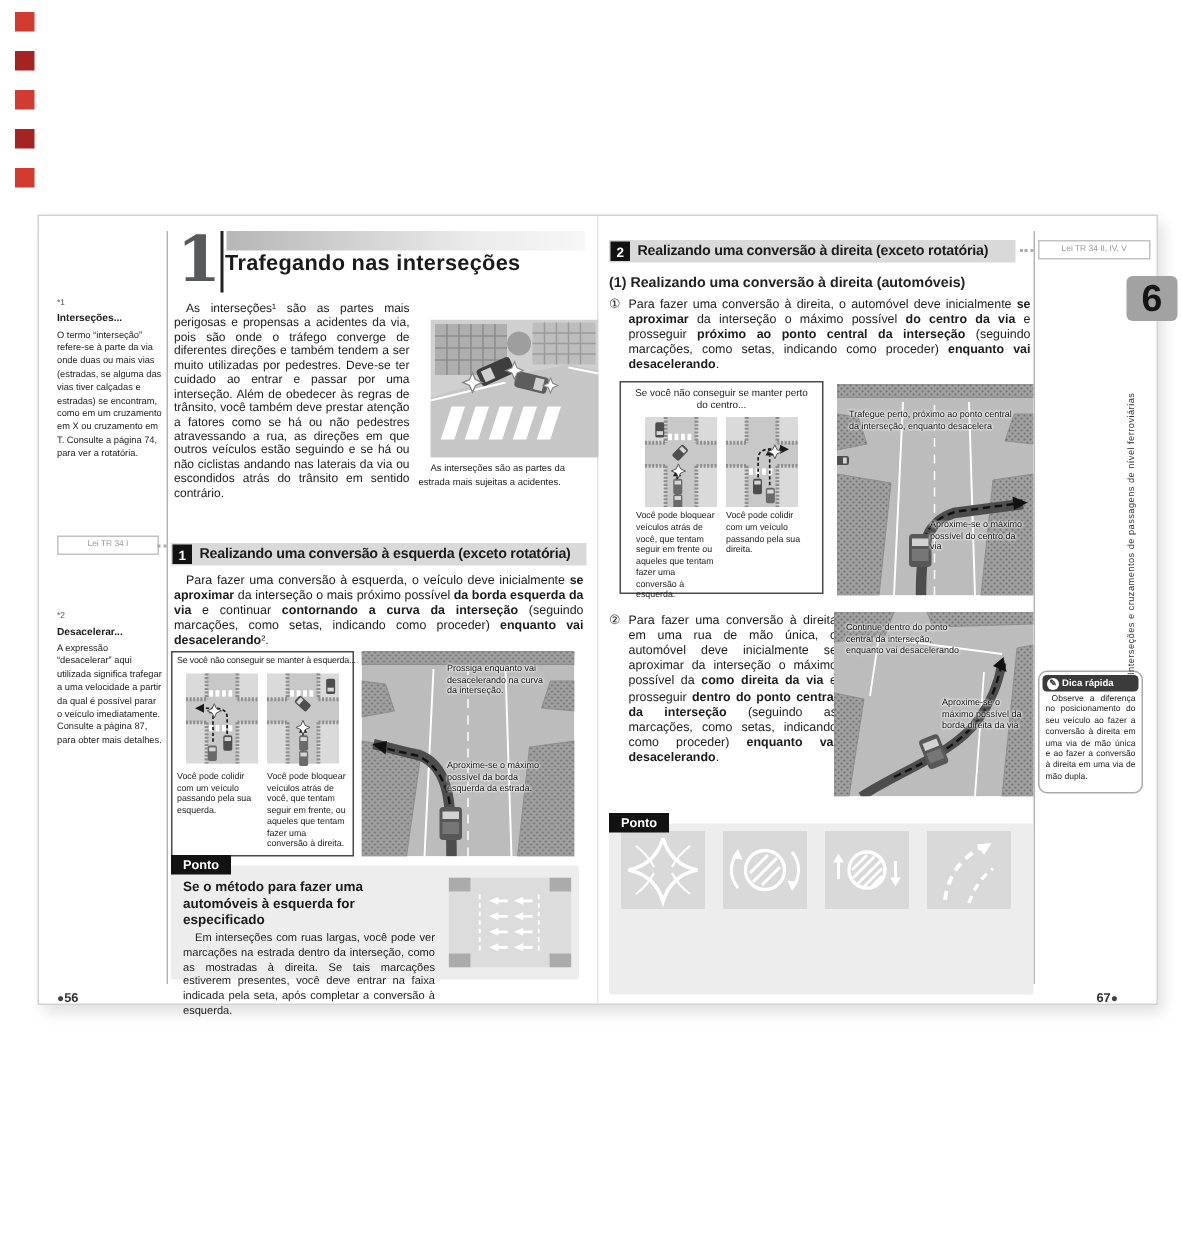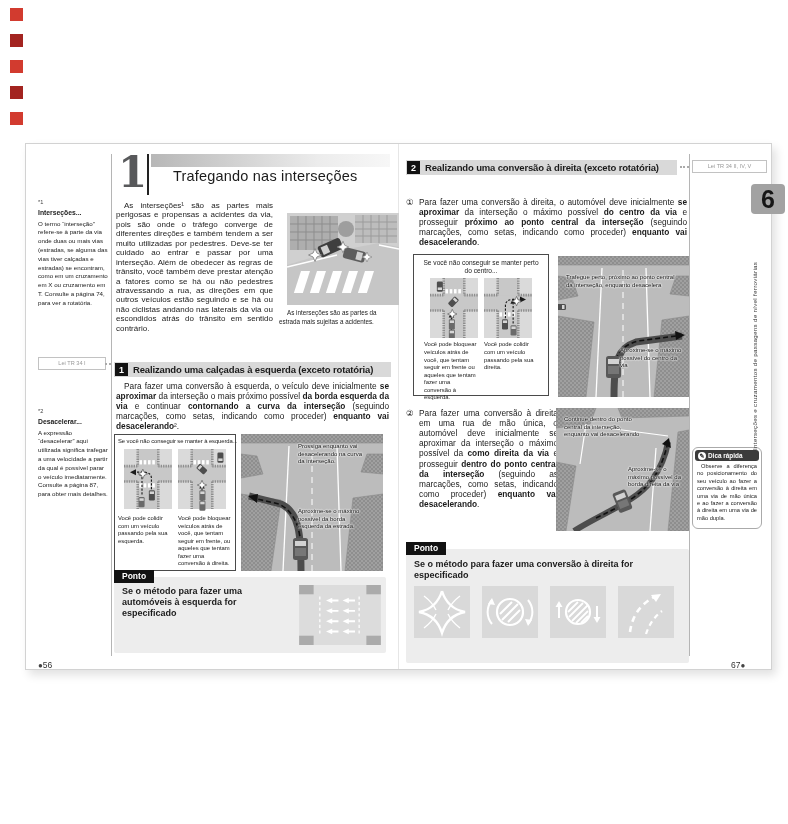--- a/index.html
+++ b/index.html
@@ -16,21 +16,21 @@
   .note .mk{font-size:5.6px;color:#444;}
   .note .nt{font-weight:bold;font-size:6.8px;margin:1px 0 2px;}
   .law{border:1px solid #c2c2c2;background:#fff;color:#999;font-size:5.6px;
        text-align:center;line-height:11px;height:11px;}
   .leader{border-top:2px dotted #aaa;height:0;}
   
   .ch-num{font-family:"DejaVu Serif",serif;font-weight:bold;font-size:42px;line-height:44px;color:#58595b;}
   .ch-vline{position:absolute;left:31px;top:3px;width:2px;height:41px;background:#222;}
   .ch-band{position:absolute;left:35px;top:3px;width:239px;height:13px;
            background:linear-gradient(90deg,#b7b7b7,#ececec 70%,#f7f7f7);}
-  .ch-title{position:absolute;left:57px;top:17px;font-size:14.5px;font-weight:normal;letter-spacing:.2px;}
+  .ch-title{position:absolute;left:34px;top:17px;font-size:14.5px;font-weight:bold;letter-spacing:.2px;}
   
   .btxt{font-size:8px;line-height:1.18;text-align:justify;}
   .btxt2{font-size:8.3px;line-height:1.22;text-align:justify;}
   .indent{text-indent:8px;}
   .intro-img{float:right;width:112px;margin:12px 0 2px 6px;}
   .imgcap{font-size:6.3px;line-height:1.3;margin-top:2px;text-align:left;}
   
   .secbar{background:#d9d9d9;height:15px;display:flex;align-items:center;}
   .numbox{width:13px;height:13px;background:#121212;color:#fff;font-weight:bold;font-size:9px;
           display:flex;align-items:center;justify-content:center;margin:1px 5px 1px 1px;flex:0 0 auto;}
@@ -51,21 +51,21 @@
   .persp svg{position:absolute;left:0;top:0;}
   .plabel{position:absolute;font-size:6px;line-height:1.25;color:#111;
           text-shadow:0 0 2px #fff,0 0 2px #fff,0 0 2px #fff;}
   
   .ponto{background:#ededed;border-radius:2px;}
   .ptag{position:absolute;top:-7px;left:0;background:#121212;color:#fff;font-weight:bold;
         font-size:8.5px;padding:1px 8px 2px;}
   .phead{font-weight:bold;font-size:9px;line-height:1.2;}
   .pbody{font-size:7.4px;line-height:1.3;text-align:justify;}
   .iconrow{display:flex;gap:12px;margin-top:5px;}
-  .pagenum{font-size:8.5px;font-weight:normal;color:#333;}
+  .pagenum{font-size:8.5px;font-weight:bold;color:#333;}
   .pagenum .dot{font-size:8px;color:#444;}
   
   .dica{border:1px solid #aaa;border-radius:6px;background:#fff;box-sizing:border-box;padding:2px;}
   .dica-head{background:#3b3b3b;color:#fff;border-radius:3px;font-size:6.4px;font-weight:bold;
              padding:1.5px 3px;display:flex;align-items:center;gap:2px;}
   .dica-ico{width:8px;height:8px;background:#fff;color:#3b3b3b;border-radius:50%;font-size:6px;
             line-height:8px;text-align:center;flex:0 0 auto;}
   .dica-body{font-size:5.7px;line-height:1.3;padding:2px 2px 1px;text-align:justify;text-indent:4px;}
   
   .tab6{position:absolute;left:725px;top:40px;width:34px;height:30px;background:#a2a2a2;
@@ -137,21 +137,21 @@
           <polygon transform="translate(80,44)" points="0,-5 1.5,-1.5 5,0 1.5,1.5 0,5 -1.5,1.5 -5,0 -1.5,-1.5"></polygon>
         </g>
       </svg>
       <div class="imgcap">As interseções são as partes da estrada mais sujeitas a acidentes.</div>
     </div>
     <span>As interseções¹ são as partes mais perigosas e propensas a acidentes da via, pois são onde o tráfego converge de diferentes direções e também tendem a ser muito utilizadas por pedestres. Deve-se ter cuidado ao entrar e passar por uma interseção. Além de obedecer às regras de trânsito, você também deve prestar atenção a fatores como se há ou não pedestres atravessando a rua, as direções em que outros veículos estão seguindo e se há ou não ciclistas andando nas laterais da via ou escondidos atrás do trânsito em sentido contrário.</span>
   </div>
 
   <div class="abs secbar" style="left:88px;top:218px;width:277px;">
     <div class="numbox">1</div>
-    <div class="sectxt">Realizando uma calçadas à esquerda (exceto rotatória)</div>
+    <div class="sectxt">Realizando uma conversão à esquerda (exceto rotatória)</div>
   </div>
 
   <div class="abs btxt2 indent" style="left:90px;top:237px;width:273px;"><span>Para fazer uma conversão à esquerda, o veículo deve inicialmente </span><b>se aproximar</b><span> da interseção o mais próximo possível </span><b>da borda esquerda da via</b><span> e continuar </span><b>contornando a curva da interseção</b><span> (seguindo marcações, como setas, indicando como proceder) </span><b>enquanto vai desacelerando</b><span>².</span></div>
 
   <div class="abs warnbox" style="left:88px;top:290px;width:122px;height:137px;">
     <div class="wtitle">Se você não conseguir se manter à esquerda...</div>
     <div class="minirow">
       <svg width="48" height="66" viewBox="0 0 56 70">
         <rect width="56" height="70" fill="#dadada"></rect>
         <rect x="16" width="24" height="70" fill="#c8c8c8"></rect>
@@ -248,20 +248,21 @@
           <rect x="2" y="10" width="11" height="8" fill="#767676"></rect>
         </g>
     </svg>
     <div class="plabel" style="left:57px;top:9px;width:66px;">Prossiga enquanto vai desacelerando na curva da interseção.</div>
     <div class="plabel" style="left:57px;top:74px;width:66px;">Aproxime-se o máximo possível da borda esquerda da estrada.</div>
   </div>
 
   <div class="abs ponto" style="left:88px;top:433px;width:272px;height:76px;">
     <div class="ptag">Ponto</div>
     <div class="phead" style="margin:9px 100px 2px 8px;">Se o método para fazer uma automóveis à esquerda for especificado</div>
+    <div class="pbody indent" style="margin:0 96px 0 8px;">Em interseções com ruas largas, você pode ver marcações na estrada dentro da interseção, como as mostradas à direita. Se tais marcações estiverem presentes, você deve entrar na faixa indicada pela seta, após completar a conversão à esquerda.</div>
     <svg class="abs" style="right:5px;top:8px;" width="82" height="60" viewBox="0 0 79 58">
       <rect width="79" height="58" fill="#dcdcdc"></rect>
       <g fill="#ababab">
           <rect width="14" height="9"></rect>
           <rect x="65" width="14" height="9"></rect>
           <rect y="49" width="14" height="9"></rect>
           <rect x="65" y="49" width="14" height="9"></rect>
         </g>
       <path d="M20 11V47M58 11V47" stroke="#fff" stroke-width="1.2" stroke-dasharray="3 2.5" fill="none"></path>
       <g stroke="#fff" stroke-width="1.8">
@@ -286,20 +287,21 @@
 
   <div class="vrule" style="left:663px;top:10px;height:502px;"></div>
 
   <div class="abs secbar" style="left:380px;top:16px;width:271px;">
     <div class="numbox">2</div>
     <div class="sectxt">Realizando uma conversão à direita (exceto rotatória)</div>
   </div>
   <div class="abs leader" style="left:654px;top:22px;width:9px;"></div>
   <div class="abs law" style="left:666px;top:16px;width:73px;">Lei TR 34 II, IV, V</div>
 
+  <div class="abs subhead" style="left:380px;top:39px;">(1) Realizando uma conversão à direita (automóveis)</div>
 
   <div class="abs item btxt2" style="left:380px;top:53px;width:281px;">
     <div class="imk">①</div>
     <div class="itx"><span>Para fazer uma conversão à direita, o automóvel deve inicialmente </span><b>se aproximar</b><span> da interseção o máximo possível </span><b>do centro da via</b><span> e prosseguir </span><b>próximo ao ponto central da interseção</b><span> (seguindo marcações, como setas, indicando como proceder) </span><b>enquanto vai desacelerando</b><span>.</span></div>
   </div>
 
   <div class="abs warnbox" style="left:387px;top:110px;width:136px;height:142px;">
     <div class="wtitle2">Se você não conseguir se manter perto do centro...</div>
     <div class="minirow">
       <svg width="48" height="60" viewBox="0 0 56 70">
@@ -434,21 +436,20 @@
           <rect x="2" y="3" width="10" height="5" fill="#d2d2d2"></rect>
           <rect x="2" y="10" width="10" height="7" fill="#767676"></rect>
         </g>
     </svg>
     <div class="plabel" style="left:8px;top:8px;width:82px;">Continue dentro do ponto central da interseção, enquanto vai desacelerando</div>
     <div class="plabel" style="left:72px;top:58px;width:56px;">Aproxime-se o máximo possível da borda direita da via</div>
   </div>
 
   <div class="abs ponto" style="left:380px;top:405px;width:283px;height:114px;">
     <div class="ptag">Ponto</div>
-    <div class="phead" style="margin:10px 8px 2px 8px;">Se o método para fazer uma conversão à direita for especificado</div>
     <div class="iconrow" style="margin-left:8px;">
       <svg width="56" height="52" viewBox="0 0 56 52">
         <rect width="56" height="52" fill="#d9d9d9"></rect>
         <path d="M28,5 C24,18 15,24 5,26 C15,28 24,34 28,47 C32,34 41,28 51,26 C41,24 32,18 28,5" fill="none" stroke="#fff" stroke-width="2.4"></path>
         <path d="M10,10 Q18,16 22,24 M46,10 Q38,16 34,24 M10,42 Q18,36 22,28 M46,42 Q38,36 34,28" fill="none" stroke="#fff" stroke-width="1.4"></path>
       </svg>
       <svg width="56" height="52" viewBox="0 0 56 52">
         <rect width="56" height="52" fill="#d9d9d9"></rect>
         <circle cx="28" cy="26" r="13" fill="none" stroke="#fff" stroke-width="2.2"></circle>
         <path d="M20,34 L36,18 M18,28 L30,16 M26,36 L38,24" stroke="#fff" stroke-width="2"></path>

